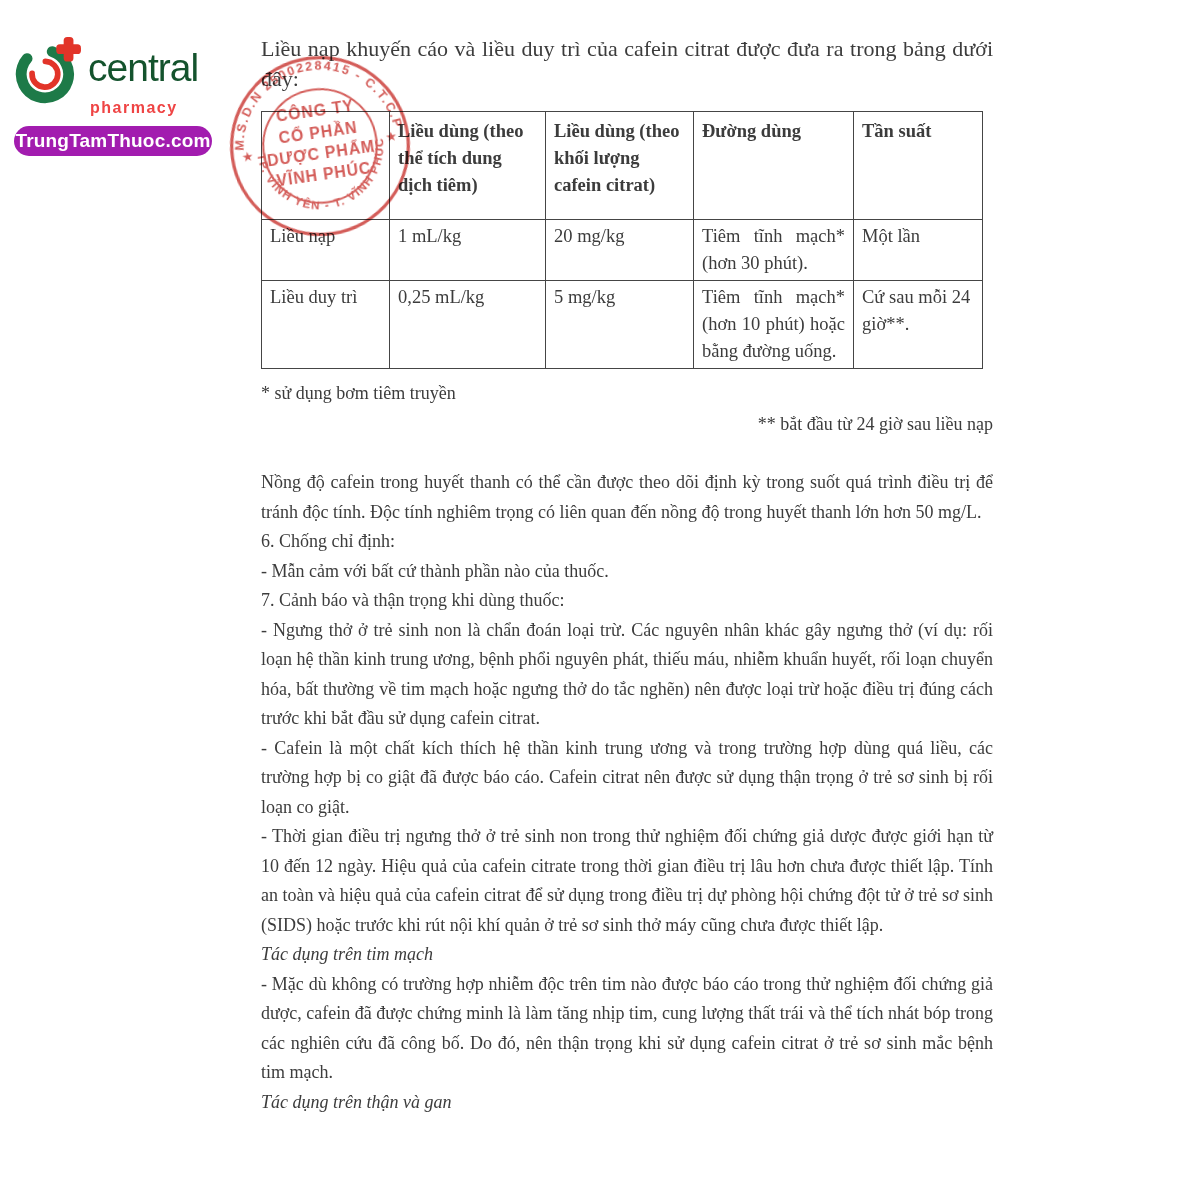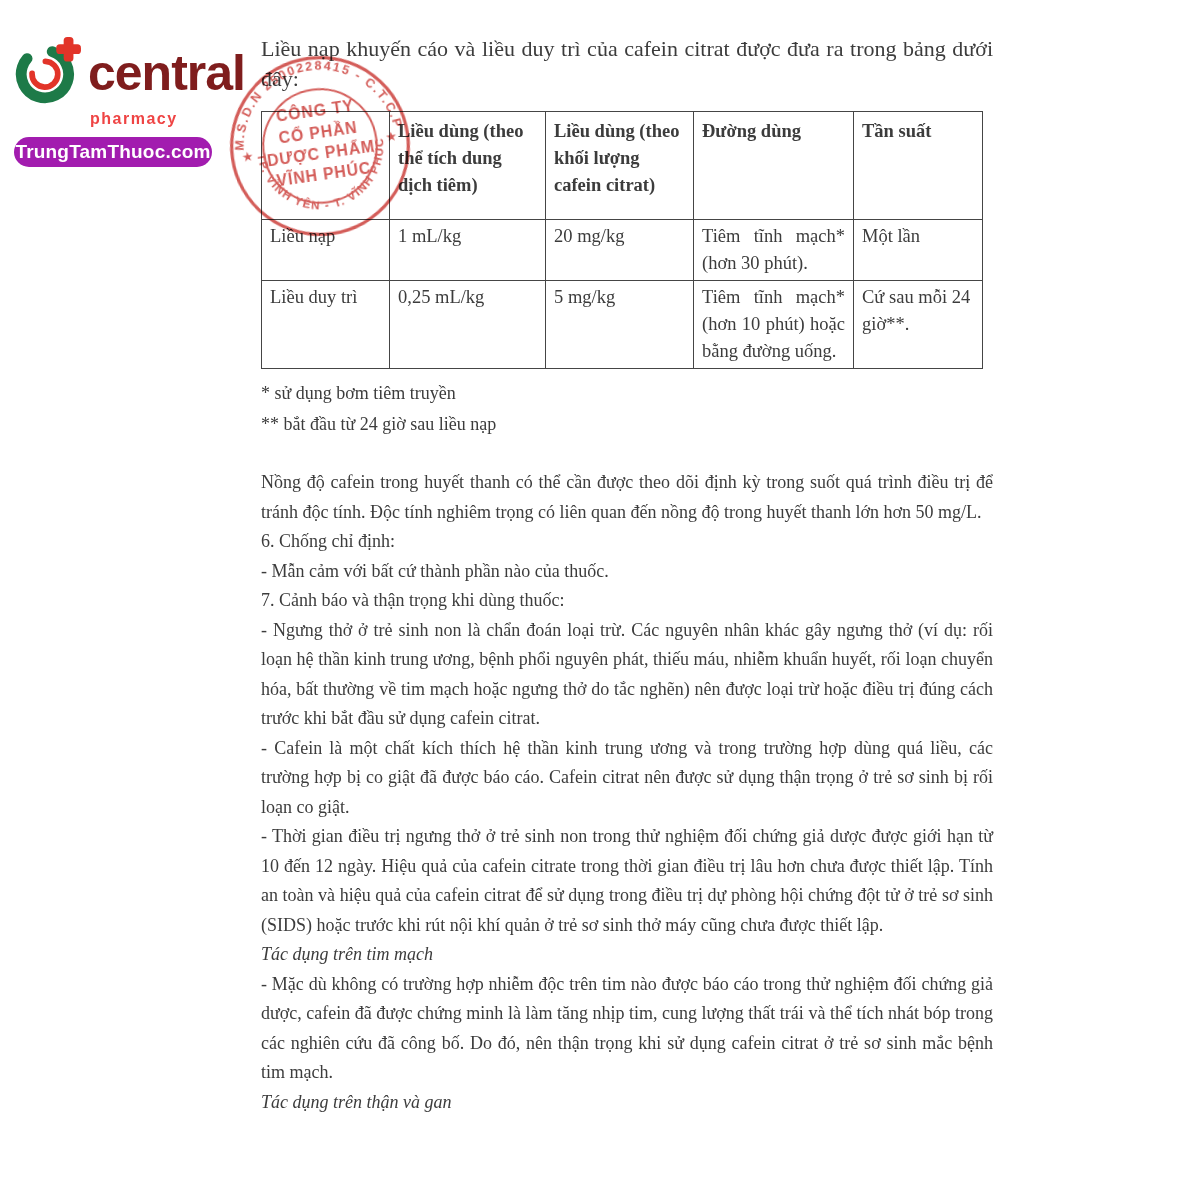--- a/index.html
+++ b/index.html
@@ -6,38 +6,38 @@
   body{
     width:1200px;height:1200px;position:relative;overflow:hidden;
     background:#ffffff;color:#3c3c3c;
     font-family:"Liberation Serif","DejaVu Serif",serif;
   }
   
   .logo{position:absolute;left:14px;top:30px;width:204px;}
   .logo-row{display:flex;align-items:flex-start;}
   .cmark{width:68px;height:76px;flex:0 0 auto;}
   .logo-txt{margin-left:6px;margin-top:18px;}
-  .brand{font-family:"Liberation Sans","DejaVu Sans",sans-serif;font-weight:bold;
-         font-size:50px;line-height:1;color:#7f1d1d;letter-spacing:-1px;}
+  .brand{font-family:"Liberation Sans","DejaVu Sans",sans-serif;font-weight:normal;
+         font-size:39px;line-height:1;color:#14532d;letter-spacing:-1px;}
   .brand-sub{font-family:"Liberation Sans","DejaVu Sans",sans-serif;font-weight:bold;
          font-size:16px;color:#ef4444;letter-spacing:1.5px;margin-top:12px;margin-left:2px;}
   .badge{margin-top:9px;width:198px;height:30px;background:#a21caf;border-radius:16px;
          color:#fff;font-family:"Liberation Sans","DejaVu Sans",sans-serif;font-weight:bold;
          font-size:19px;display:flex;align-items:center;justify-content:center;letter-spacing:.2px;}
   
   .content{position:absolute;left:261px;top:34px;width:732px;}
   .intro{margin:0;font-size:22px;line-height:30px;text-align:justify;}
   table.dose{border-collapse:collapse;table-layout:fixed;width:721px;margin-top:17px;}
   .dose th,.dose td{border:1.6px solid #454545;vertical-align:top;
        padding:3px 8px;font-size:18.5px;line-height:27px;overflow:hidden;}
   .dose th{font-weight:bold;text-align:left;padding-top:6px;padding-bottom:20px;}
   .dose td{text-align:left;}
   .dose td.just{text-align:justify;}
   .footnote{margin:9px 0 0;font-size:18px;line-height:30px;}
-  .footnote.fn2{margin-top:1px;}
+  .footnote.fn2{margin-top:1px;text-align:right;}
   .para{margin:0;font-size:18px;line-height:29.5px;text-align:justify;}
   .para.gap{margin-top:29px;}
   .para.bold{font-weight:normal;text-align:left;}
   .para.italic{font-style:italic;text-align:left;}
   
   .stamp{position:absolute;left:227px;top:53px;width:186px;height:186px;
          transform:rotate(-8deg);mix-blend-mode:multiply;opacity:.9;
          filter:blur(.35px);pointer-events:none;}
   .stamp svg{width:100%;height:100%;}
   .st-ring{fill:none;stroke:#cf4b47;}

